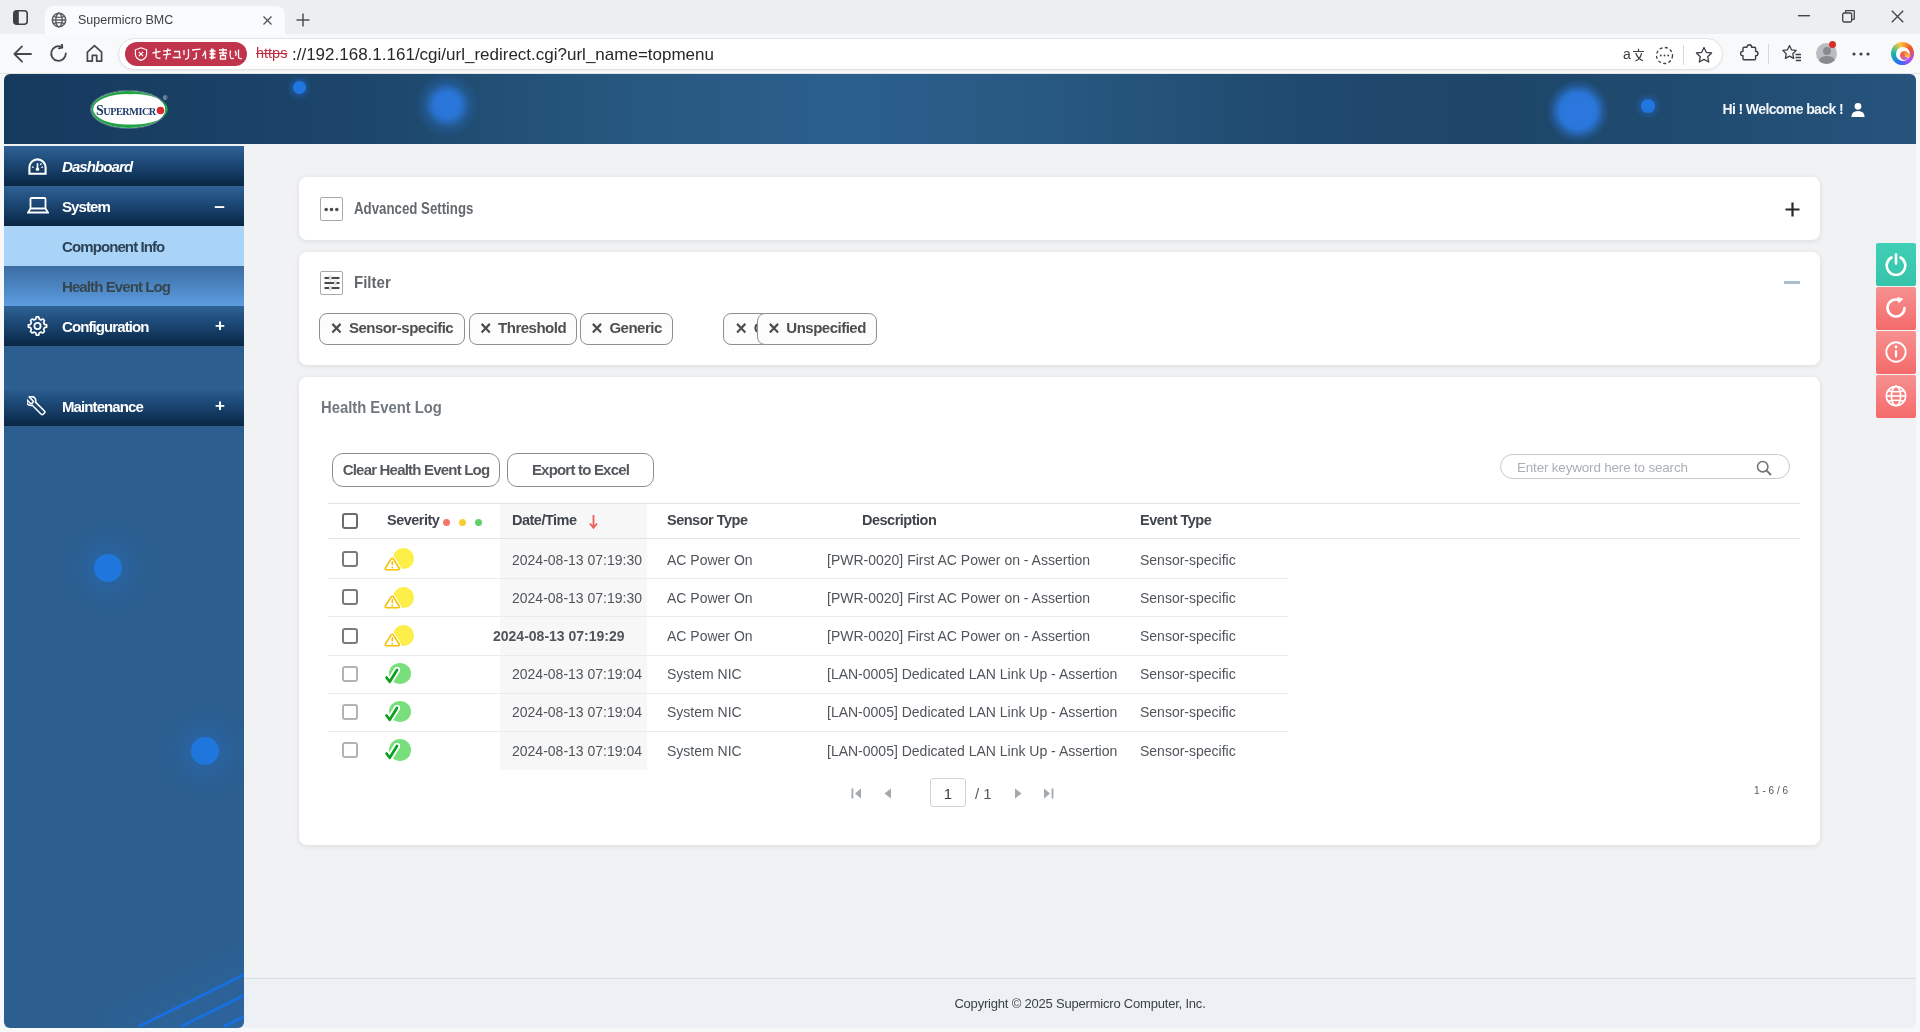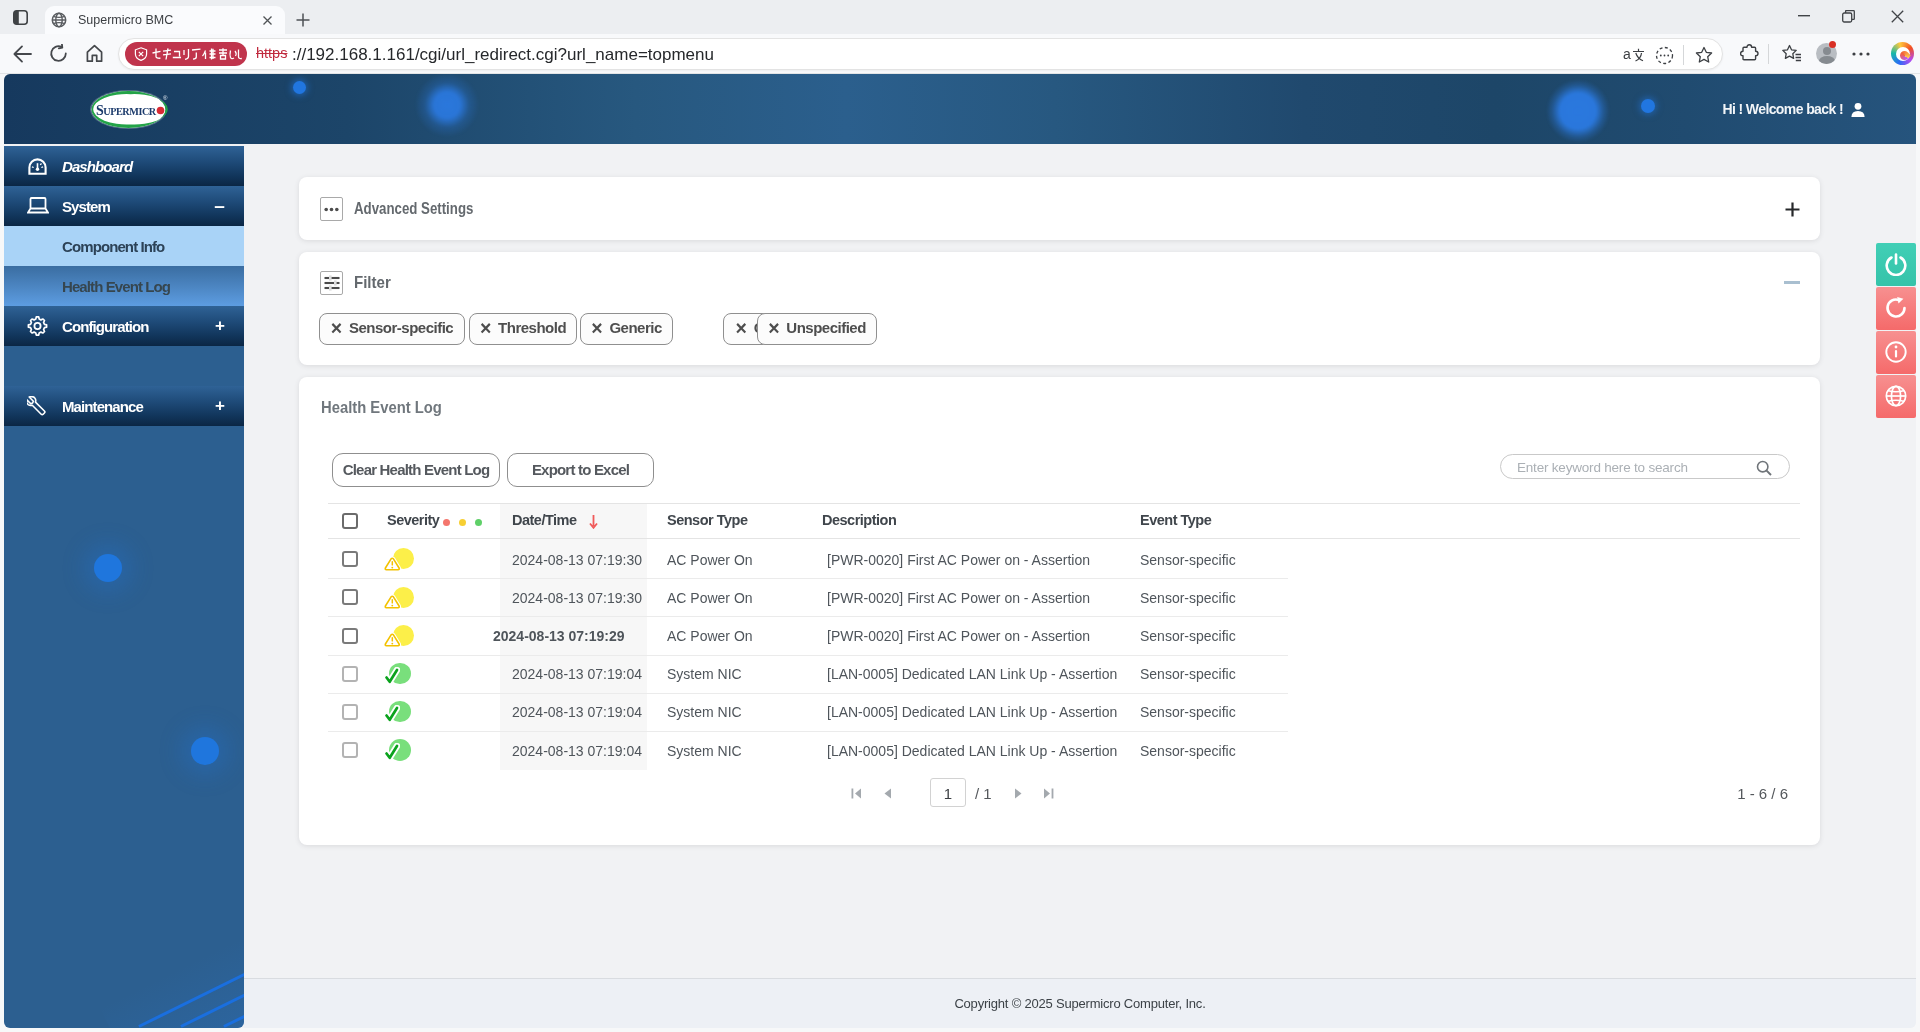--- a/index.html
+++ b/index.html
@@ -301,21 +301,21 @@
 <div class="cb" style="left:342px; top:513px; border-color:#6b6b6b;"></div>
 <div class="th" style="left:387px; top:512px;">Severity</div>
 <div class="abs" style="left:443px; top:518.5px; width:7px; height:7px; border-radius:50%; background:#f4766d;"></div>
 <div class="abs" style="left:459px; top:518.5px; width:7px; height:7px; border-radius:50%; background:#f7cf33;"></div>
 <div class="abs" style="left:474.5px; top:518.5px; width:7px; height:7px; border-radius:50%; background:#5fd068;"></div>
 <div class="th" style="left:512px; top:512px;">Date/Time</div>
 <svg class="abs" style="left:589px; top:514px;" width="9" height="15" viewBox="0 0 9 15">
   <path d="M4.5,1 L4.5,12 M1,9.5 L4.5,13.8 L8,9.5" fill="none" stroke="#f05a5a" stroke-width="1.8"></path>
 </svg>
 <div class="th" style="left:667px; top:512px;">Sensor Type</div>
-<div class="th" style="left:822px; top:512px;">Description</div>
+<div class="th" style="left:862px; top:512px;">Description</div>
 <div class="th" style="left:1140px; top:512px;">Event Type</div>
 
 <div class="cb" style="left:342px; top:551.1px; border-color:#7a7a7a;"></div>
 <div class="abs" style="left:392.5px; top:548.4px; width:21px; height:21px; border-radius:50%; background:#fcef49;"></div>
 <svg class="abs" style="left:384px; top:556.9px;" width="17" height="14" viewBox="0 0 17 14">
   <path d="M7.1,1.8 Q8.25,0.6 9.4,1.8 L15.1,11 Q15.7,12.6 14,12.8 L2.5,12.8 Q0.8,12.6 1.4,11 Z" fill="#fff" stroke="#fff" stroke-width="3.6" stroke-linejoin="round"></path>
   <path d="M7.1,1.8 Q8.25,0.6 9.4,1.8 L15.1,11 Q15.7,12.6 14,12.8 L2.5,12.8 Q0.8,12.6 1.4,11 Z" fill="#fff" stroke="#f3c200" stroke-width="1.6" stroke-linejoin="round"></path>
   <rect x="7.55" y="4" width="1.5" height="4.6" rx="0.7" fill="#f3c200"></rect>
   <circle cx="8.3" cy="10.6" r="0.95" fill="#f3c200"></circle>
 </svg>
@@ -392,21 +392,21 @@
 </svg>
 <div class="abs" style="left:930px; top:778px; width:36px; height:29px; border:1px solid #d2d2d2; border-radius:3px; background:#fff; text-align:center; line-height:29px; font-size:15px; color:#3a3e42;">1</div>
 <div class="abs" style="left:975px; top:785px; font-size:15px; color:#54585c;">/ 1</div>
 <svg class="abs" style="left:1014px; top:787.5px;" width="9" height="11" viewBox="0 0 9 11">
   <path d="M1,0.5 L7.5,5.5 L1,10.5 Z" fill="#a4a9ae"></path>
 </svg>
 <svg class="abs" style="left:1043px; top:787.5px;" width="11" height="11" viewBox="0 0 11 11">
   <path d="M1,0.5 L7,5.5 L1,10.5 Z" fill="#a4a9ae"></path>
   <rect x="8.6" y="0.5" width="1.8" height="10" fill="#a4a9ae"></rect>
 </svg>
-<div class="abs" style="left:1713px; top:785px; width:75px; text-align:right; font-size:15px; color:#54585c;">1 - 6 / 6</div>
+<div class="abs" style="left:1713px; top:785px; width:75px; text-align:right; font-size:10px; color:#54585c;">1 - 6 / 6</div>
 
 <div class="fbtn" style="top:243px; background:linear-gradient(180deg,#41cfb6,#35c3a9);">
   <svg class="abs" style="left:9px; top:10px;" width="22" height="23" viewBox="0 0 22 23">
     <path d="M6.5,4.5 A9.3,9.3 0 1 0 15.5,4.5" fill="none" stroke="#fff" stroke-width="2.6" stroke-linecap="round"></path>
     <line x1="11" y1="1.5" x2="11" y2="10.5" stroke="#fff" stroke-width="2.6" stroke-linecap="round"></line>
   </svg>
 </div>
 <div class="fbtn" style="top:287px; background:linear-gradient(180deg,#f79090,#f56a6a);">
   <svg class="abs" style="left:9px; top:10px;" width="22" height="22" viewBox="0 0 22 22">
     <path d="M19.5,11 A8.5,8.5 0 1 1 13.5,2.9" fill="none" stroke="#fff" stroke-width="2.6" stroke-linecap="round"></path>

